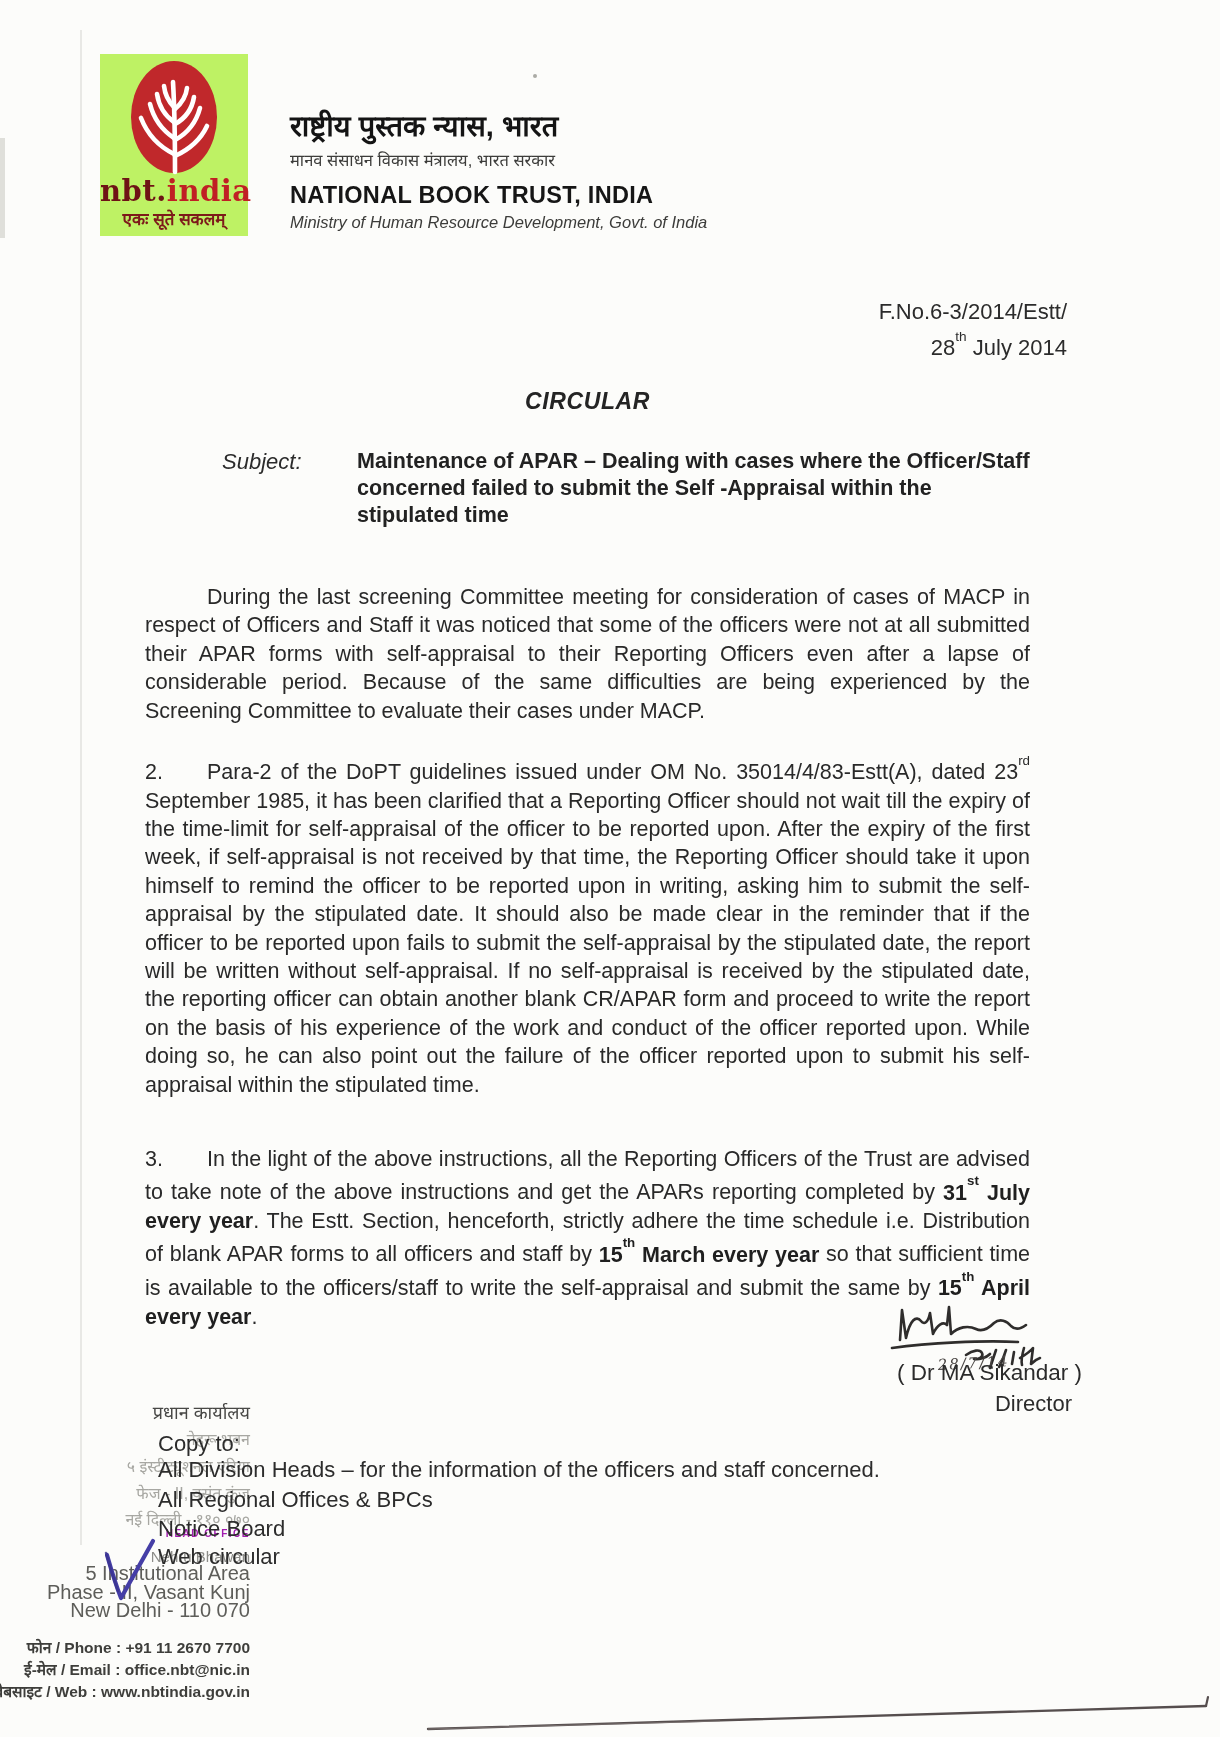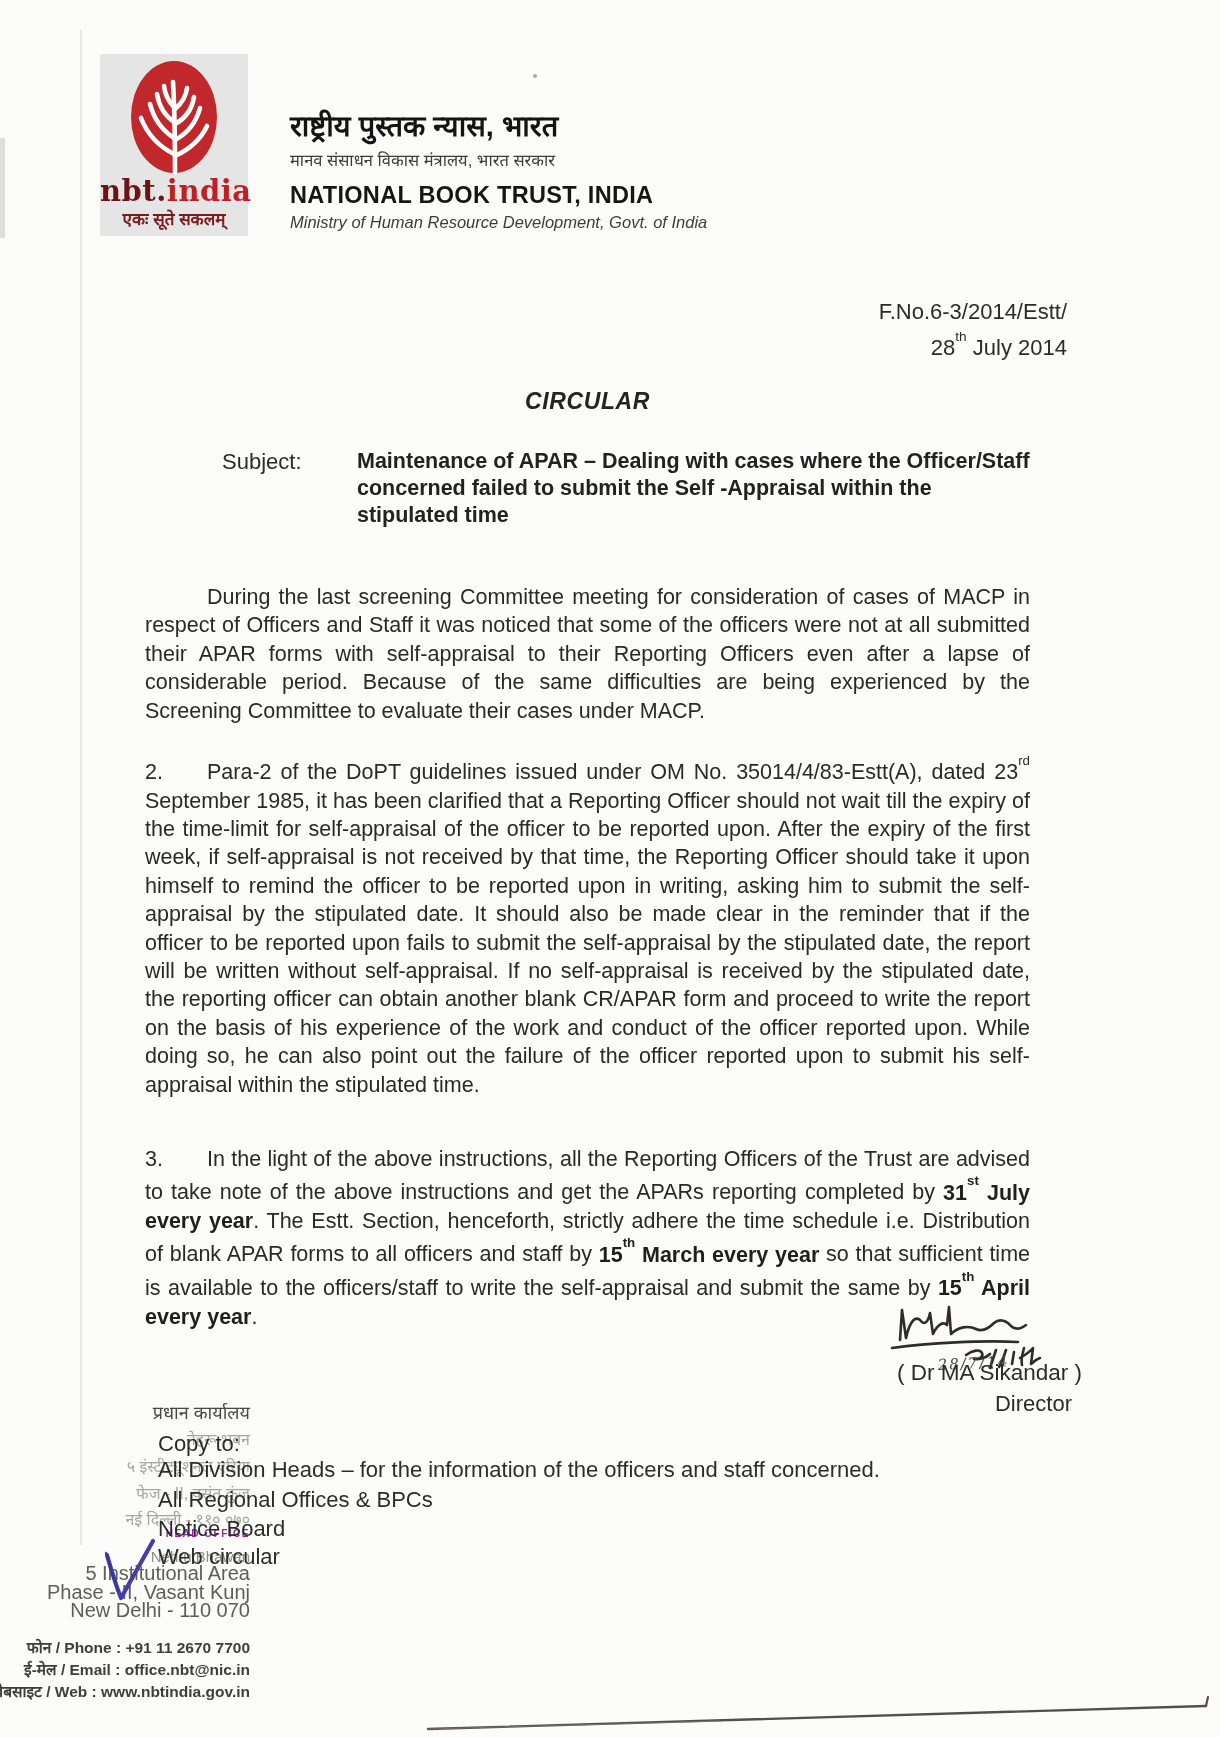--- a/index.html
+++ b/index.html
@@ -11,38 +11,38 @@
     font-family:"Liberation Sans","DejaVu Sans",sans-serif;
     color:#282828;
     overflow:hidden;
   }
   .abs{position:absolute;}
   
   .vline{left:80px;top:30px;width:2px;height:1515px;background:rgba(110,110,105,0.14);}
   .edge-sliver{left:0;top:138px;width:5px;height:100px;background:#cfcfca;opacity:.65;}
   .speck{left:533px;top:74px;width:4px;height:4px;border-radius:50%;background:#ababa5;}
   
-  .logo-box{left:100px;top:54px;width:148px;height:182px;background:#e5e5e5;}
+  .logo-box{left:100px;top:54px;width:148px;height:182px;background:#bef264;}
   .logo-svg{position:absolute;left:22px;top:4px;width:104px;height:122px;}
   .brand{position:absolute;left:0;top:120px;width:148px;text-align:center;
          font-family:"DejaVu Serif","Liberation Serif",serif;font-weight:bold;font-size:29px;color:#6e1315;letter-spacing:.5px;}
   .brand .red{color:#c02024;}
   .motto{position:absolute;left:0;top:153px;width:148px;text-align:center;font-size:17px;color:#7d1a1a;font-weight:bold;}
   .org{left:290px;top:108px;width:560px;}
   .org-hi{font-size:29px;font-weight:bold;color:#141414;line-height:36px;}
   .min-hi{font-size:16.5px;color:#3c3c3a;margin-top:4px;}
   .org-en{font-size:23.5px;font-weight:bold;color:#161616;letter-spacing:.3px;margin-top:11px;}
   .min-en{font-size:16.5px;color:#3c3c3a;margin-top:4px;font-style:italic;}
   
   .ref{right:153px;top:296px;text-align:right;font-size:22px;line-height:31px;color:#2b2b2b;}
   sup.s{position:relative;top:-.45em;font-size:.62em;}
   
   .circ{left:145px;top:388px;width:885px;margin:0;text-align:center;
         font-size:23px;font-weight:bold;letter-spacing:.6px;color:#242424;font-style:italic;}
-  .subj-label{left:222px;top:449px;font-size:22px;color:#2b2b2b;}
+  .subj-label{left:222px;top:449px;font-size:22px;color:#2b2b2b;font-style:italic;}
   .subj-text{left:357px;top:448px;width:680px;font-size:21.5px;font-weight:bold;line-height:27px;color:#222;}
   
   .para{margin:0;position:absolute;left:145px;width:885px;
         font-size:21.5px;line-height:28.4px;text-align:justify;color:#292929;}
   .p1{top:583px;text-indent:62px;}
   .p2{top:753px;}
   .p3{top:1145px;}
   .pnum{display:inline-block;width:62px;text-indent:0;}
   .para b{font-weight:bold;color:#1f1f1f;}
   

